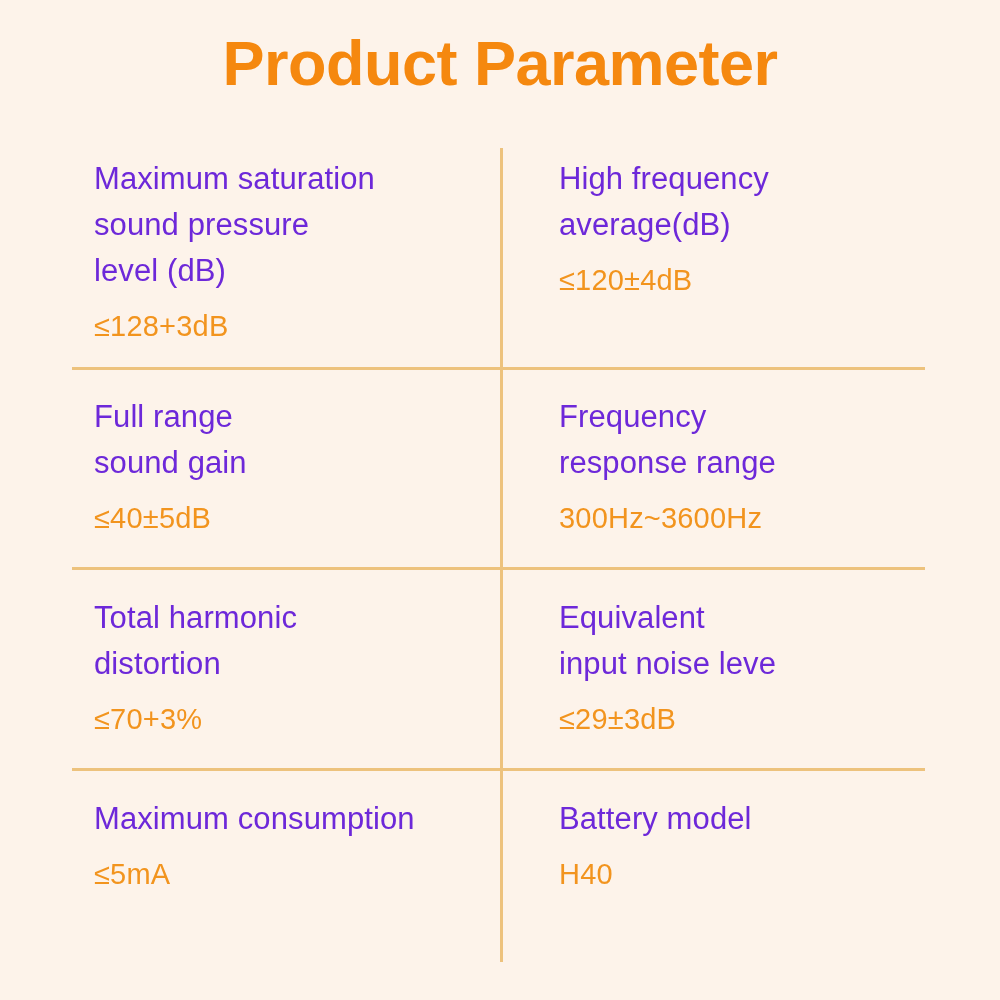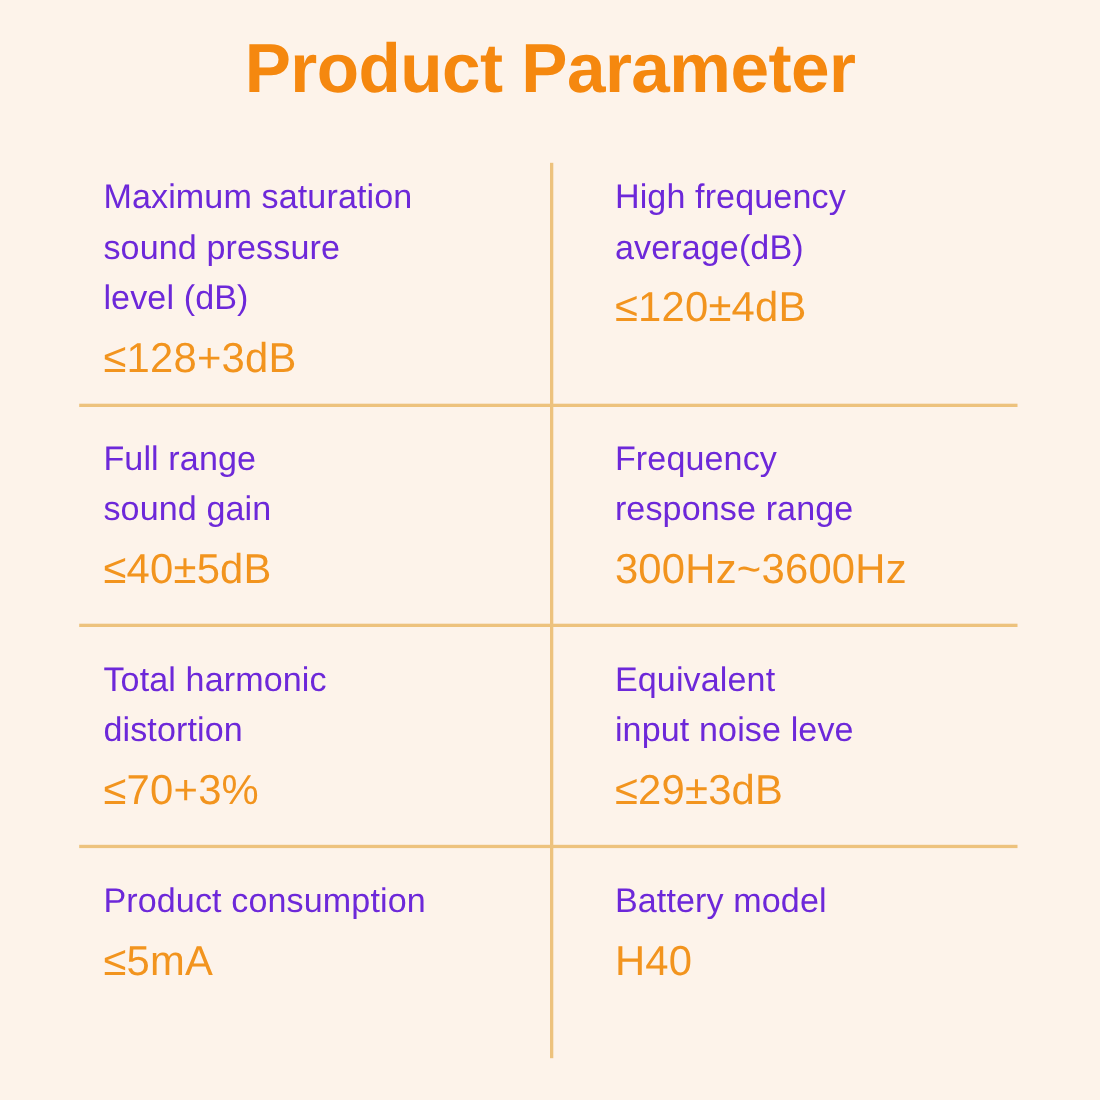--- a/index.html
+++ b/index.html
@@ -83,21 +83,21 @@
   .label {
     font-size: 31px;
     line-height: 46px;
     color: #6d28d9;
     font-weight: normal;
     letter-spacing: 0.1px;
     white-space: pre-line;
   }
   .value {
     margin-top: 11px;
-    font-size: 38px;
+    font-size: 29px;
     line-height: 42px;
     color: #F2941E;
     font-weight: normal;
     letter-spacing: 0.2px;
     white-space: nowrap;
   }
 </style>
 </head>
 <body>
 
@@ -140,21 +140,21 @@
 distortion</div>
       <div class="value">≤70+3%</div>
     </div>
     <div class="cell col-right r3">
       <div class="label">Equivalent
 input noise leve</div>
       <div class="value">≤29±3dB</div>
     </div>
 
     <div class="cell col-left r4">
-      <div class="label">Product consumption</div>
+      <div class="label">Maximum consumption</div>
       <div class="value">≤5mA</div>
     </div>
     <div class="cell col-right r4">
       <div class="label">Battery model</div>
       <div class="value">H40</div>
     </div>
 
   </div>
 </div>
 

